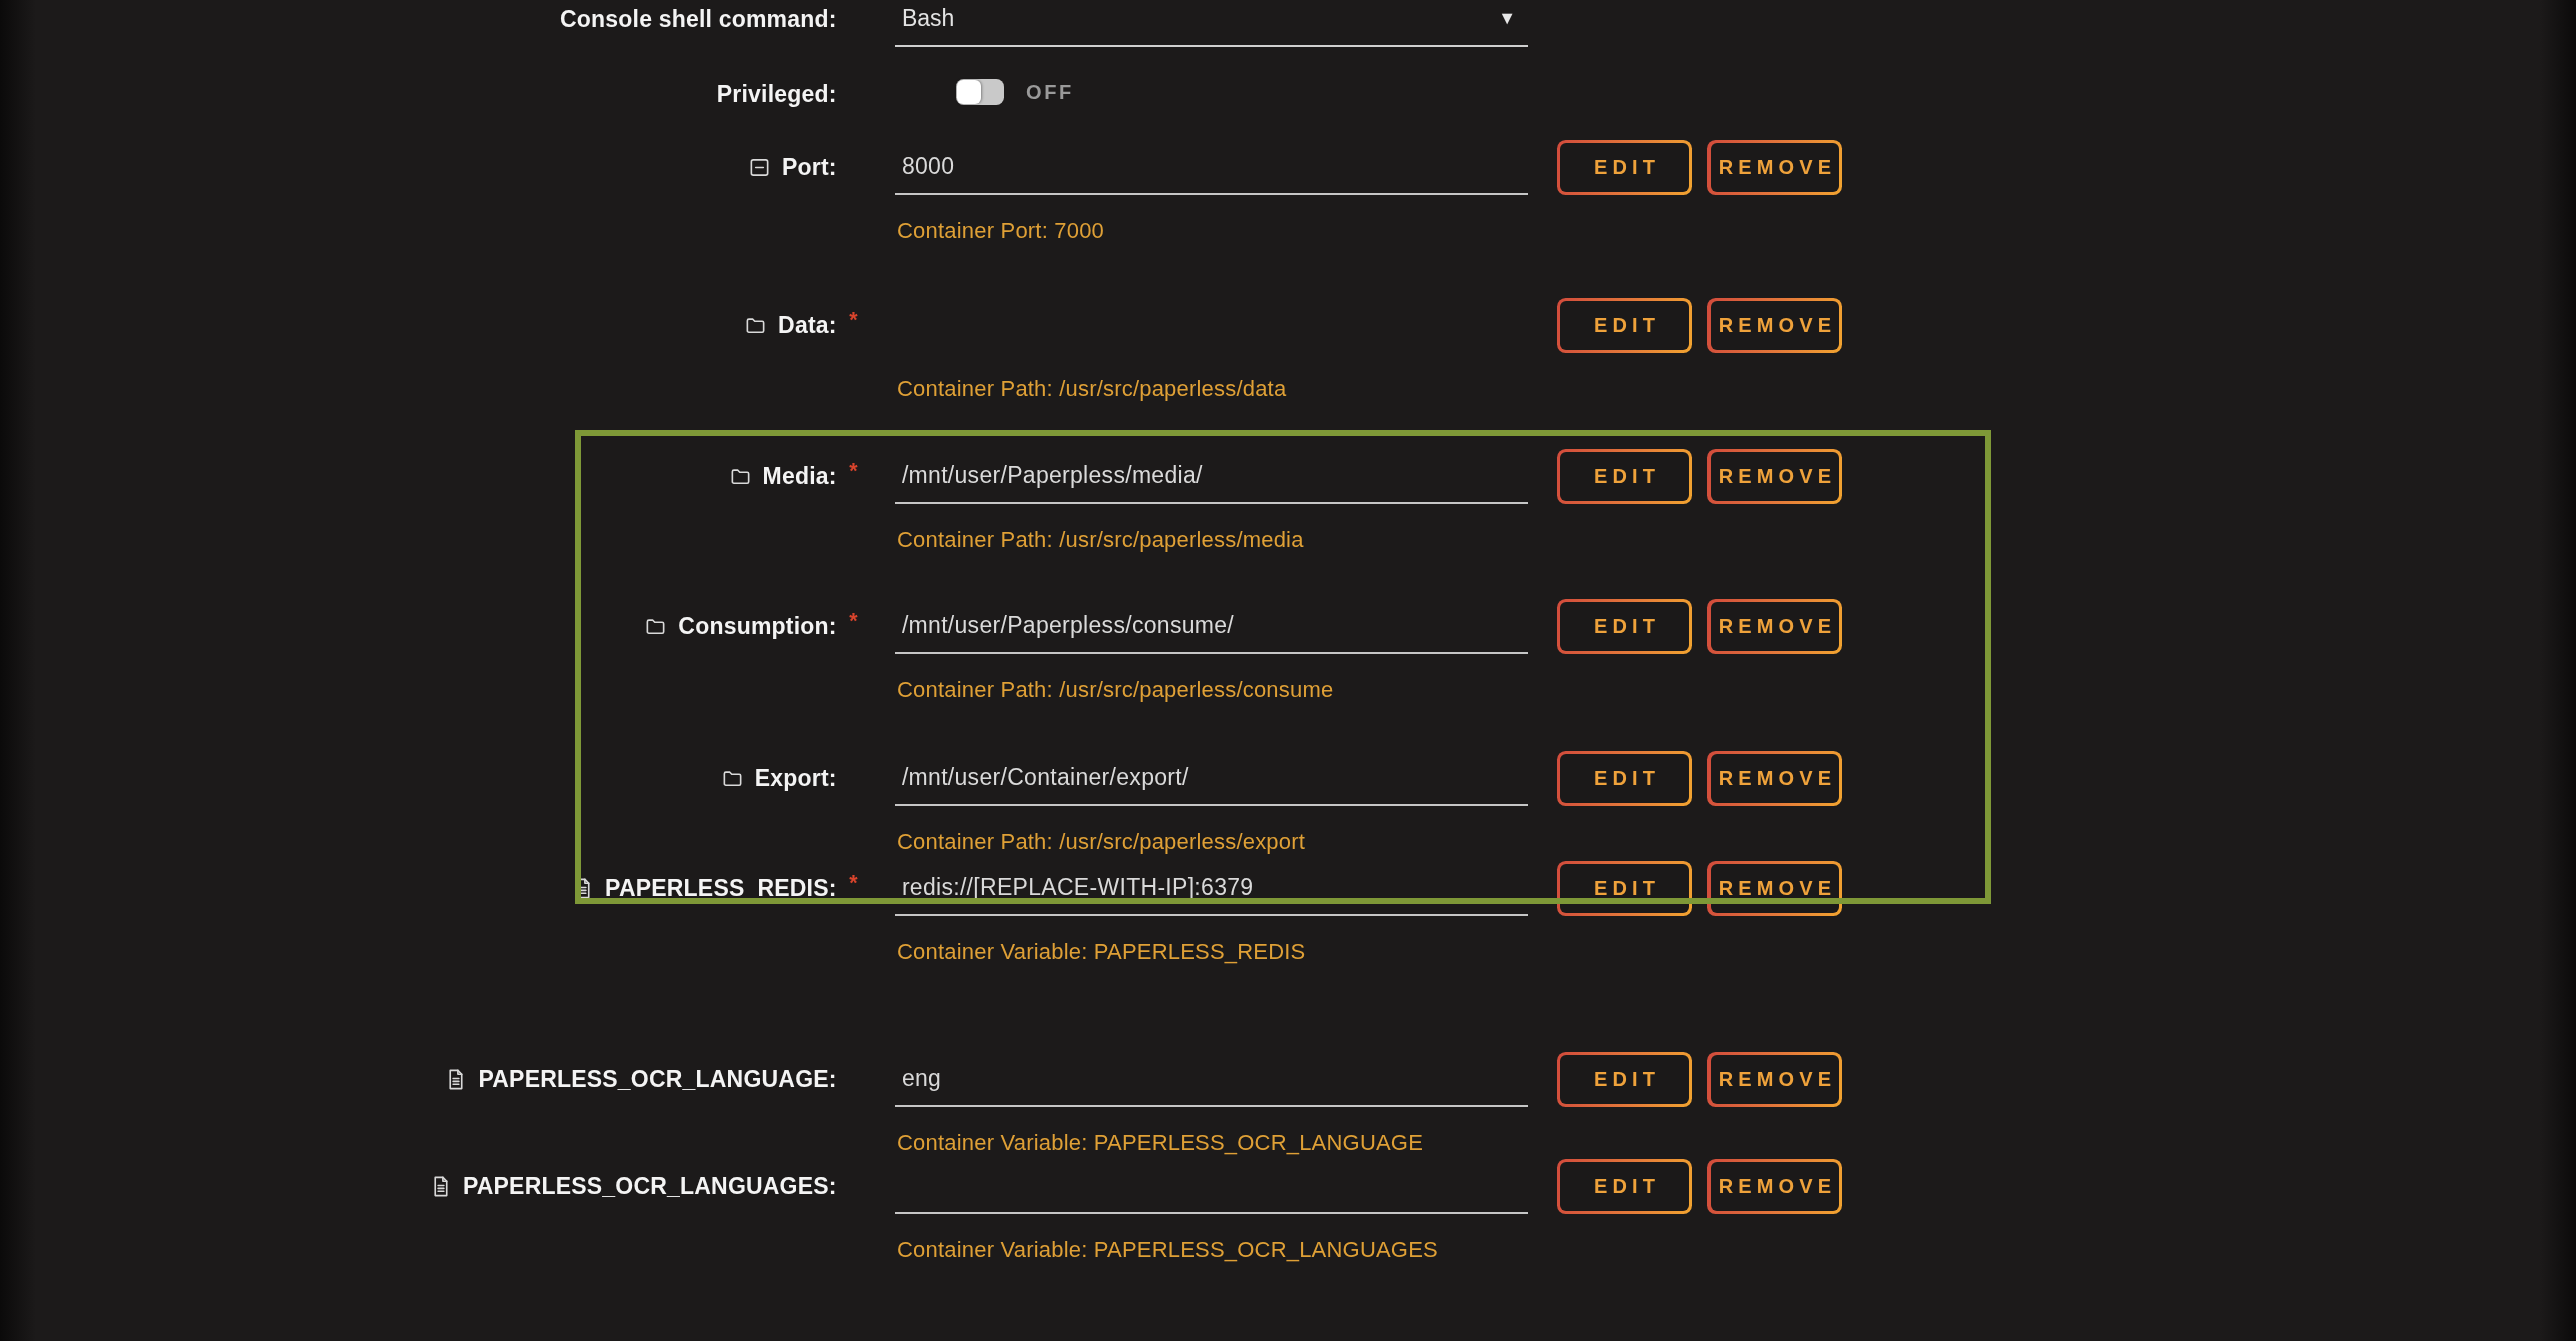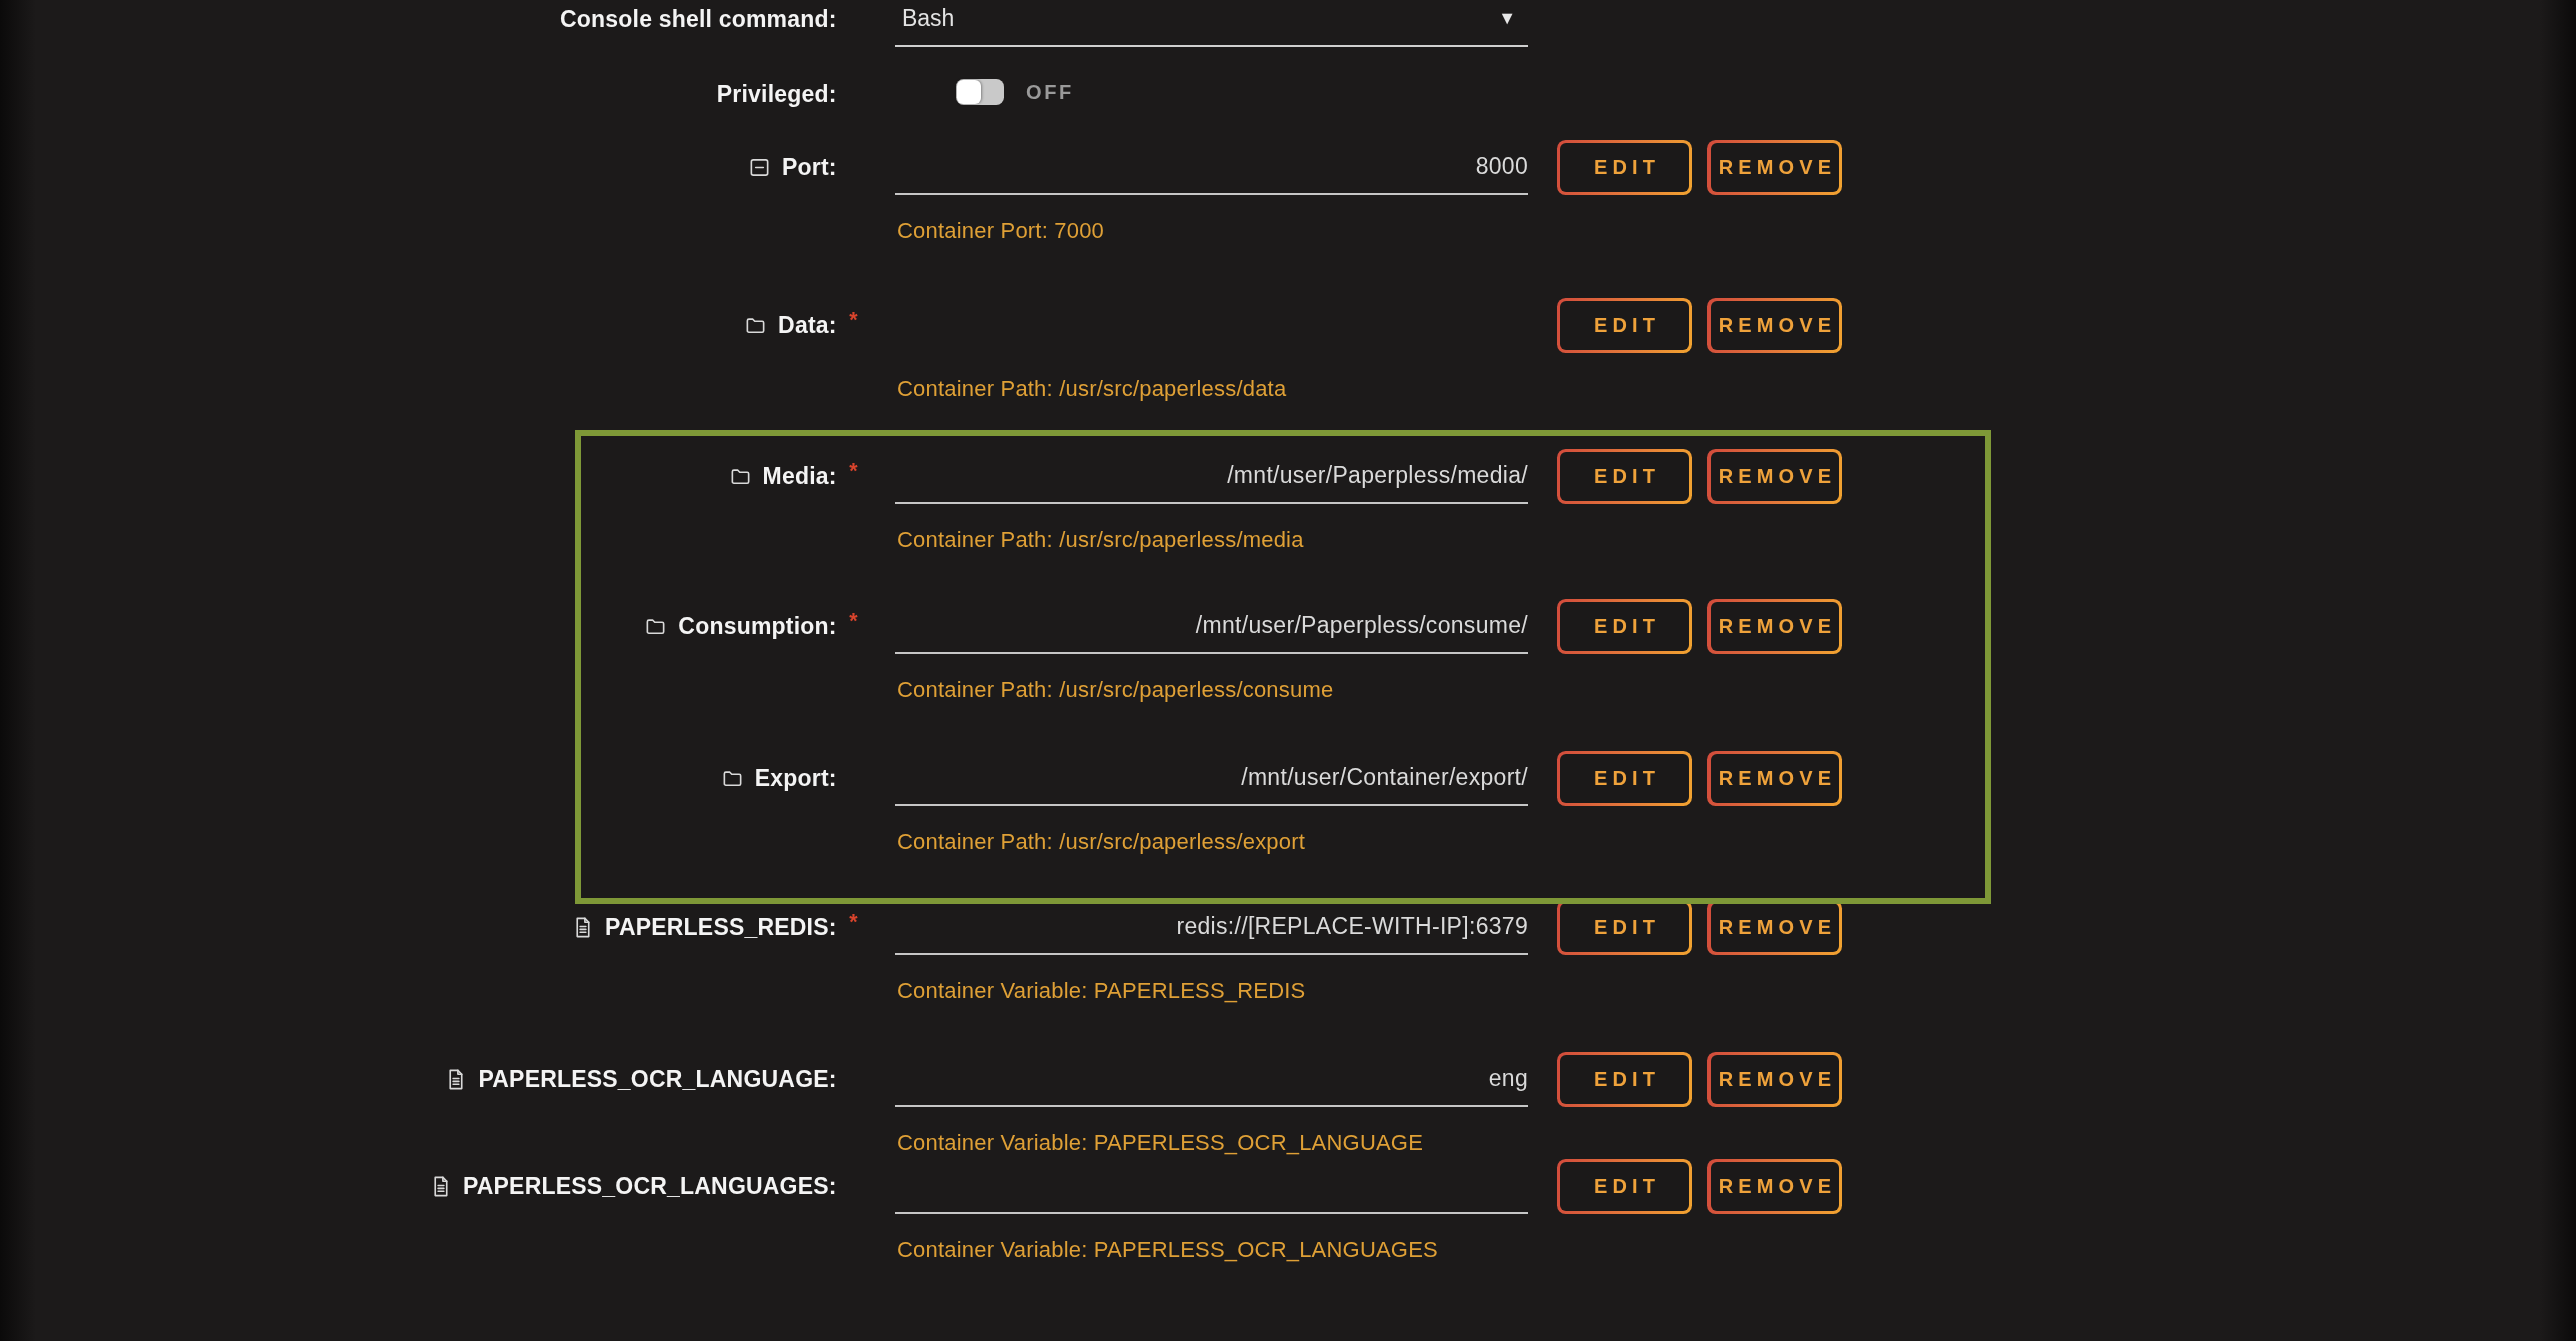--- a/index.html
+++ b/index.html
@@ -23,21 +23,20 @@
   .labelcell .lbl { font-size:23px; font-weight:bold; color:#f4f4f4; letter-spacing:0.2px; white-space:nowrap; }
   .req { color:#d9442c; font-size:21.4px; font-weight:bold; position:relative; top:-5.1px; margin-left:1.7px; width:13.7px; }
   .icon { display:flex; align-items:center; }
   .icon svg { width:23px; height:23px; stroke:#d9d9d9; fill:none; stroke-width:1.7; stroke-linejoin:round; stroke-linecap:round; }
 
   .field {
     position:absolute; left:895px; top:0; width:633px; height:55px;
     border-bottom:2.6px solid #c6c6c6;
     display:flex; align-items:center;
     cursor:text;
-    justify-content:flex-end;
   }
   .field .val { font-size:23px; color:#dadada; padding-left:6.9px; white-space:nowrap; letter-spacing:0.3px; }
 
   .desc {
     position:absolute; left:897px; top:78px;
     font-size:22px; color:#dfa036; white-space:nowrap; letter-spacing:0.2px;
   }
 
   .btns { position:absolute; left:1541px; top:0; display:flex; gap:15.4px;padding-left:16px; }
   .btn {
@@ -219,21 +218,21 @@
       <div class="btn">
           <div class="btn-inner">EDIT</div>
         </div>
       <div class="btn">
           <div class="btn-inner">REMOVE</div>
         </div>
     </div>
     <div class="desc">Container Path: /usr/src/paperless/export</div>
   </div>
 
-  <div class="row" style="top:900px;">
+  <div class="row" style="top:861px;">
     <div class="labelcell">
       <span class="icon">
         <svg viewBox="0 0 24 24">
             <path d="M6.5 2.5h8l4 4v15h-12z"></path>
             <path d="M14.5 2.5v4h4"></path>
             <line x1="9.5" y1="11" x2="15.5" y2="11"></line>
             <line x1="9.5" y1="14" x2="15.5" y2="14"></line>
             <line x1="9.5" y1="17" x2="15.5" y2="17"></line>
           </svg>
       </span>

